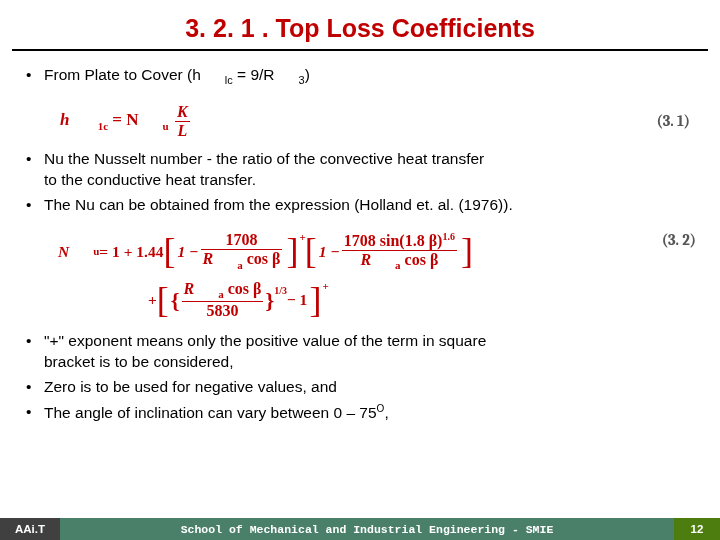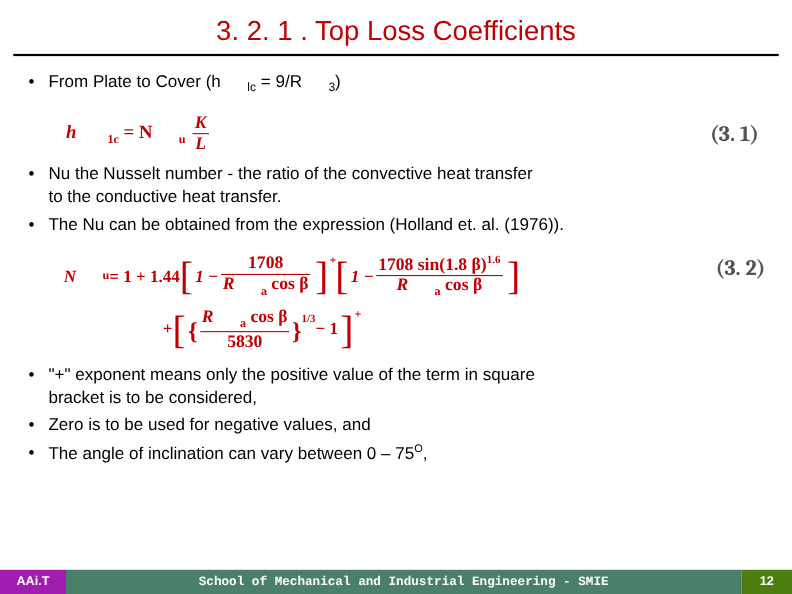--- a/index.html
+++ b/index.html
@@ -6,21 +6,21 @@
   body {
     width: 720px;
     height: 540px;
     font-family: Arial, "Helvetica Neue", Helvetica, sans-serif;
     background: #fff;
     position: relative;
     overflow: hidden;
   }
   .title {
     text-align: center;
-    font-weight: normal;
+    font-weight: bold;
     font-size: 25px;
     color: #c00000;
     padding-top: 14px;
     padding-bottom: 6px;
   }
   .hr {
     border-top: 2.5px solid #000;
     margin: 0 12px 14px 12px;
   }
   .content {
@@ -49,21 +49,21 @@
   }
   .eq-row .eq {
     color: #c00000;
     font-family: "Cambria Math", "Times New Roman", serif;
     font-size: 17px;
     font-weight: bold;
   }
   .eq-num {
     color: #555;
     font-family: "Cambria", "Times New Roman", serif;
-    font-size: 20px;
+    font-size: 15px;
     font-weight: bold;
     white-space: nowrap;
   }
 
   
   .frac {
     display: inline-flex;
     flex-direction: column;
     vertical-align: middle;
     text-align: center;
@@ -120,21 +120,21 @@
     display: flex;
   }
   .footer .box {
     display: flex;
     align-items: center;
     justify-content: center;
     font-size: 11.5px;
     font-weight: bold;
     color: #fff;
   }
-  .f1 { width: 60px; background: #a21caf; }
+  .f1 { width: 60px; background: #404040; }
   .f2 { flex: 1; background: #4a806a; font-family: Liberation Mono, monospace; font-style: normal; font-weight: bold; font-size: 12px; }
   .f3 { width: 46px; background: #4d7c0f; font-size: 14px; }
 </style>
 </head>
 <body>
 
 <div class="title">3. 2. 1 . Top Loss Coefficients</div>
 <div class="hr"></div>
 
 <div class="content">

